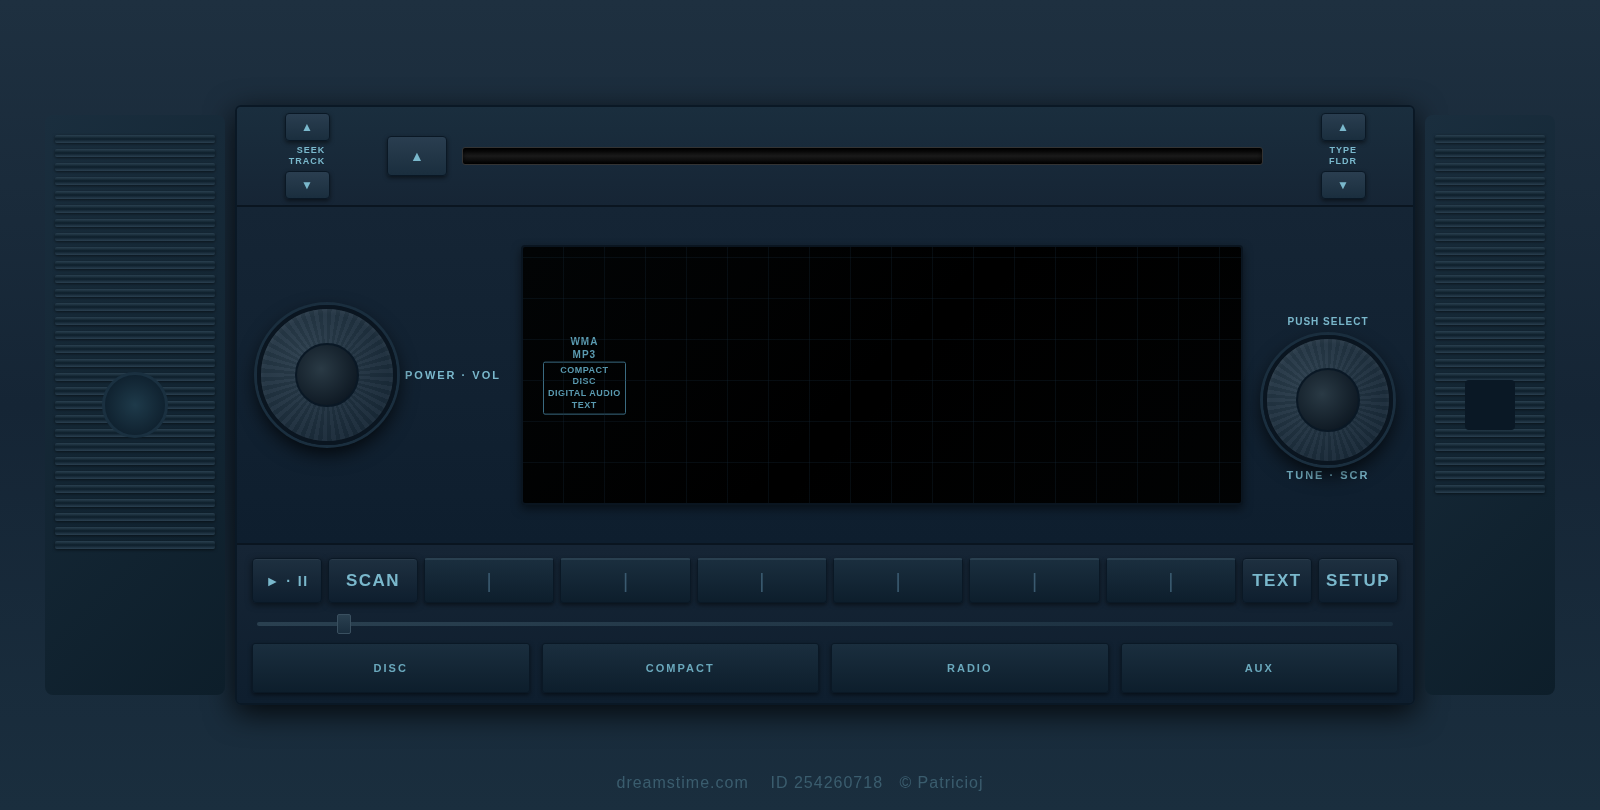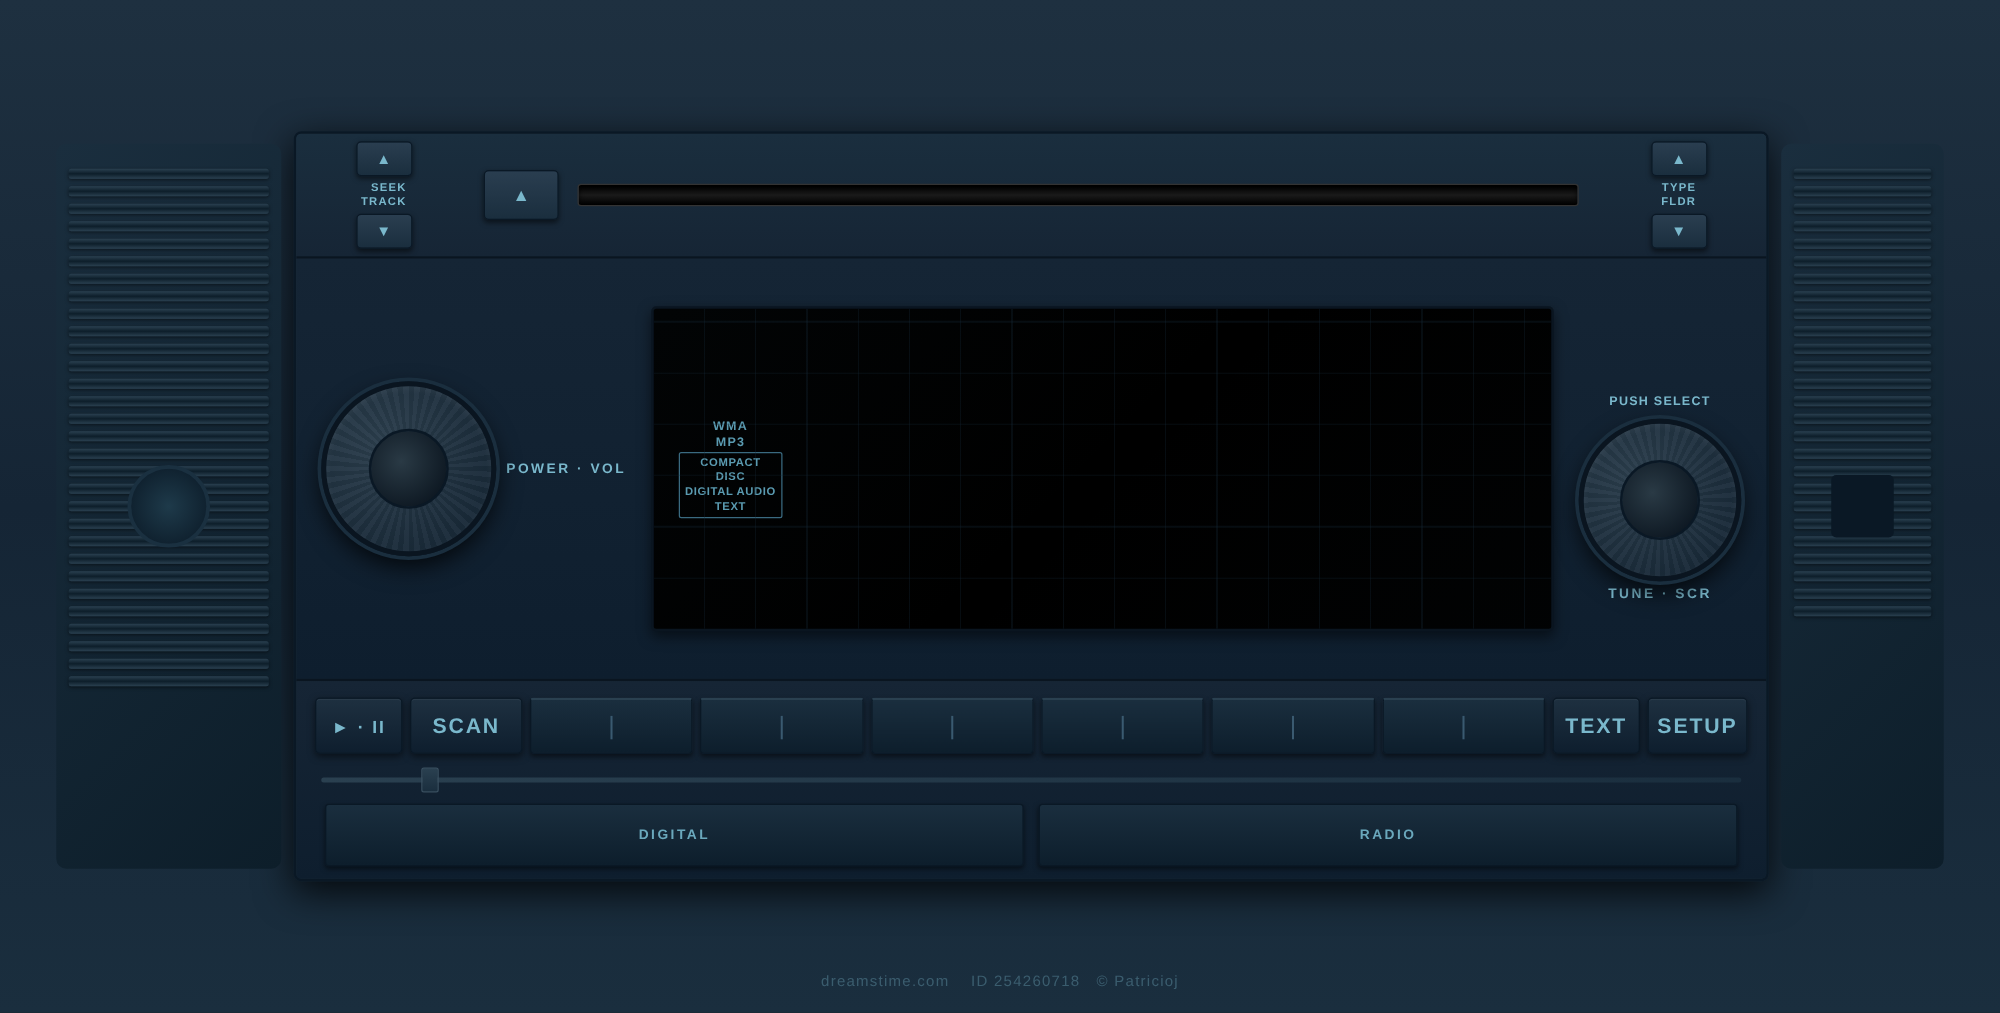--- a/index.html
+++ b/index.html
@@ -450,21 +450,21 @@
       letter-spacing: 2px;
       box-shadow: 0 2px 4px rgba(0,0,0,0.5);
     }
 
     
     .dreamstime-watermark {
       position: absolute;
       bottom: 18px;
       left: 50%;
       transform: translateX(-50%);
-      font-size: 12px;
+      font-size: 16px;
       color: rgba(120,180,200,0.35);
       letter-spacing: 1px;
       white-space: nowrap;
     }
   </style>
 </head>
 <body>
 
 <div class="scene">
 
@@ -576,25 +576,27 @@
         <div class="btn-preset"></div>
         <div class="btn btn-text">TEXT</div>
         <div class="btn btn-setup">SETUP</div>
       </div>
 
       <div class="slider-row">
         <div class="slider-track"></div>
       </div>
 
       <div class="button-row-bottom">
+        <div class="mode-btn">DISC</div>
         <div style="width:4px"></div>
-        <div class="mode-btn">DIGITAL</div>
+        <div class="mode-btn">COMPACT</div>
         <div style="width:4px"></div>
         <div class="mode-btn">RADIO</div>
         <div style="width:4px"></div>
+        <div class="mode-btn">AUX</div>
       </div>
     </div>
   </div>
 
   <div class="vent-right">
     <div class="vent-slat"></div>
     <div class="vent-slat"></div>
     <div class="vent-slat"></div>
     <div class="vent-slat"></div>
     <div class="vent-slat"></div>

